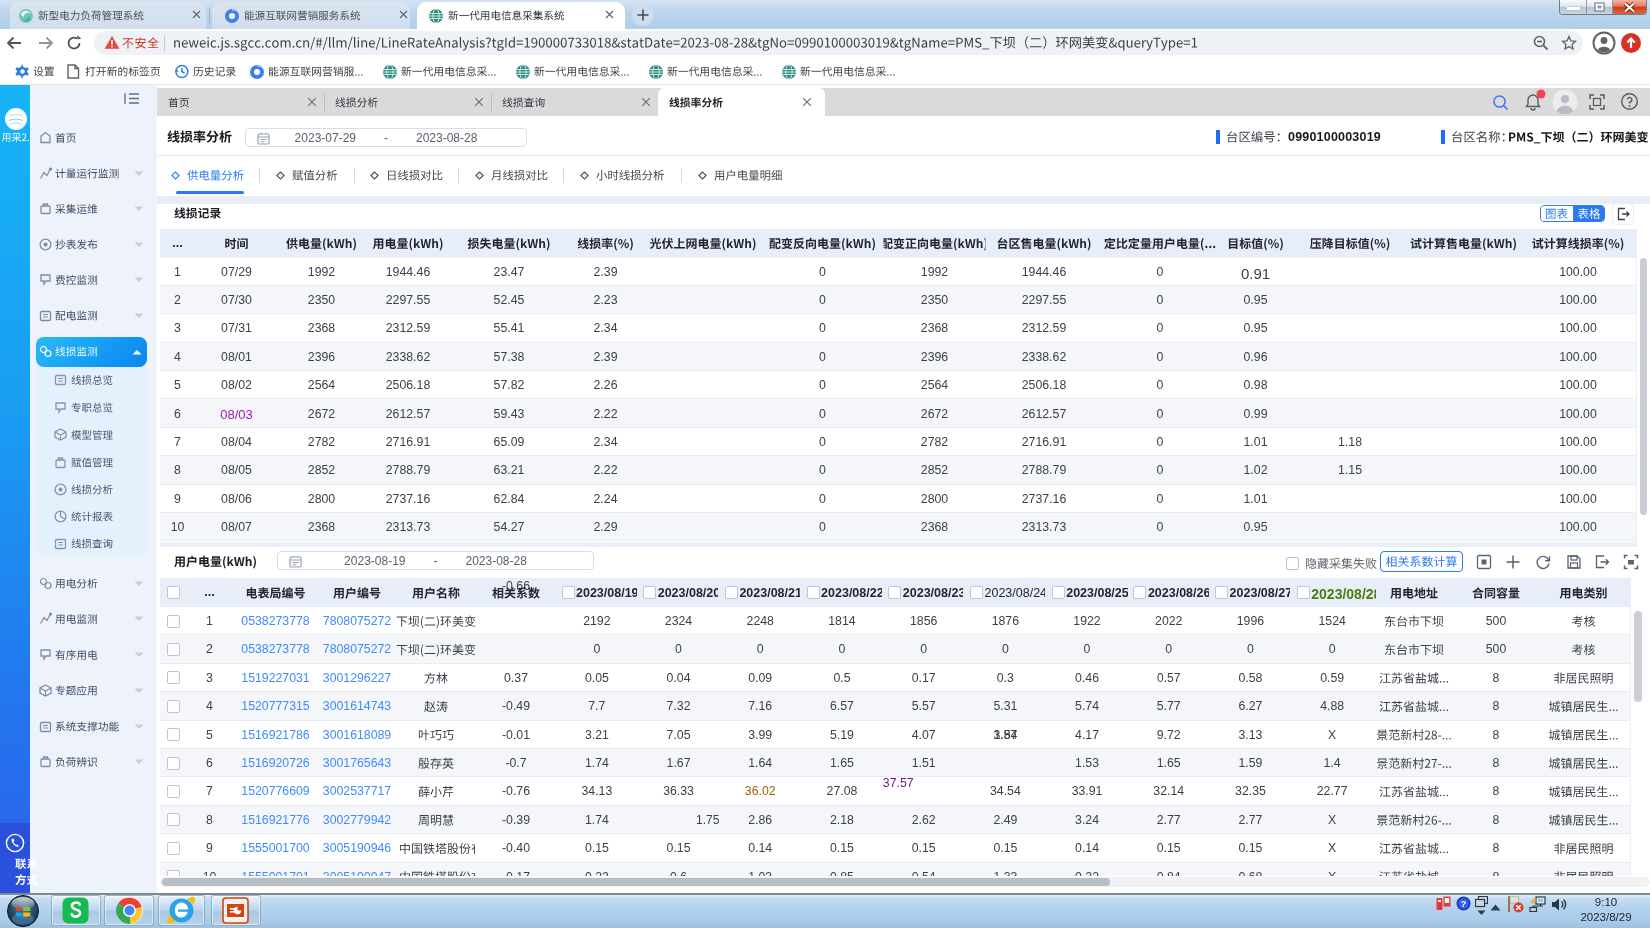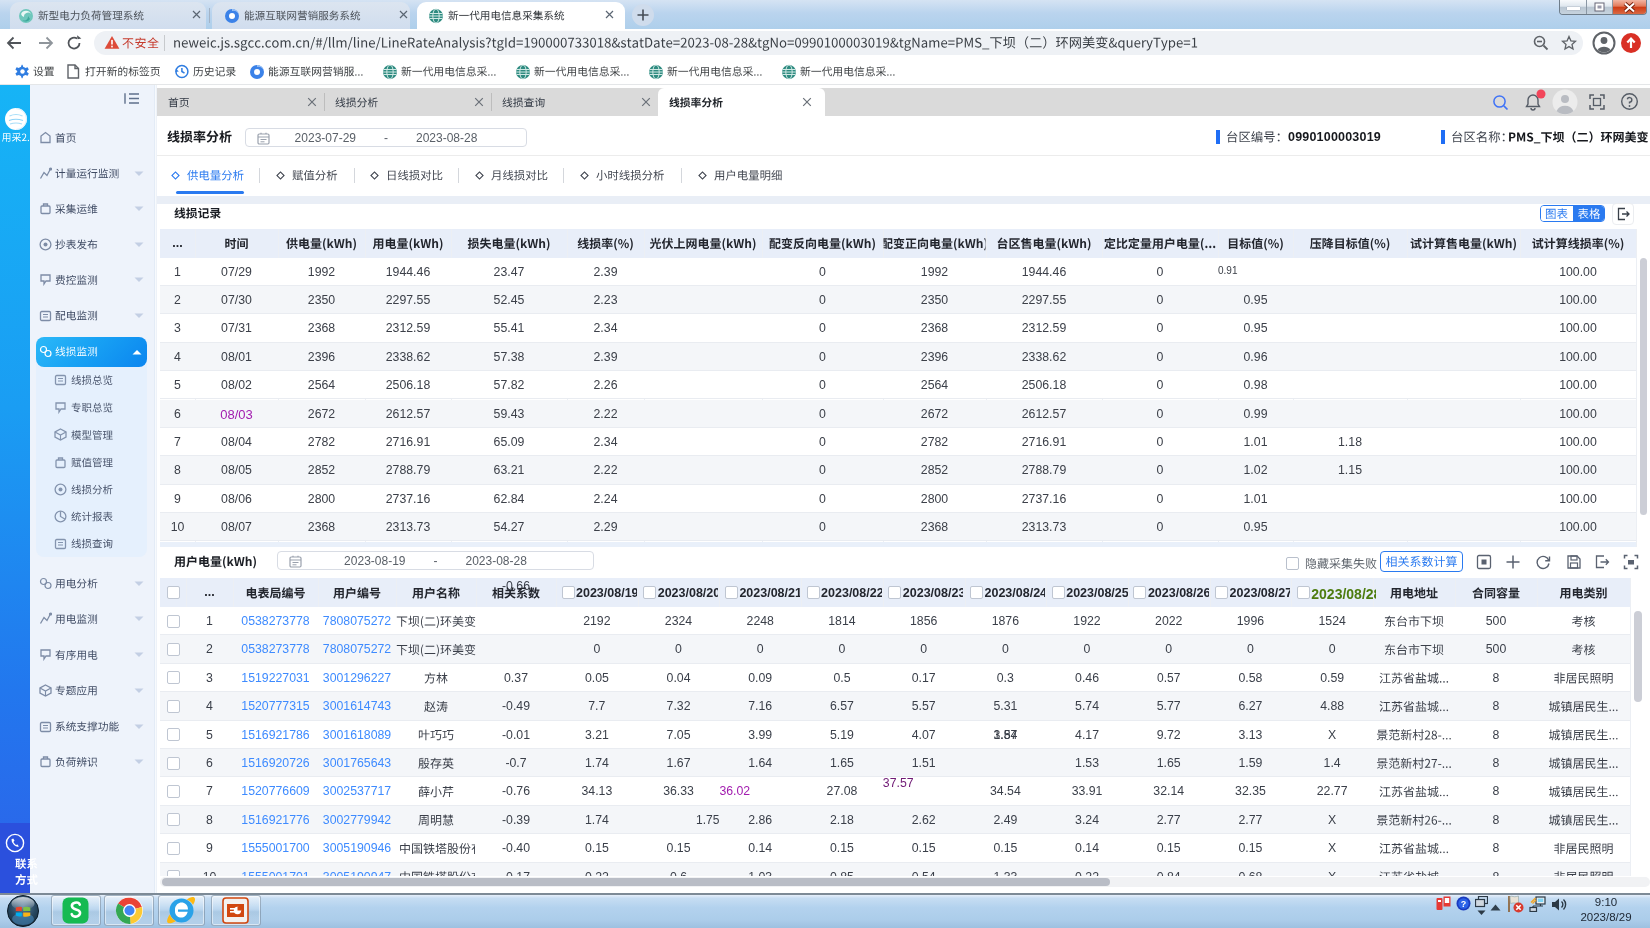--- a/index.html
+++ b/index.html
@@ -368,21 +368,21 @@
 <div class="abs" style="left:160px;top:264.5px;width:35px;text-align:center;font-size:12.3px;color:#3c4049">1</div>
 <div class="abs" style="left:195px;top:264.5px;width:83px;text-align:center;font-size:12.3px;color:#3c4049">07/29</div>
 <div class="abs" style="left:278px;top:264.5px;width:87px;text-align:center;font-size:12.3px;color:#3c4049">1992</div>
 <div class="abs" style="left:365px;top:264.5px;width:86px;text-align:center;font-size:12.3px;color:#3c4049">1944.46</div>
 <div class="abs" style="left:451px;top:264.5px;width:116px;text-align:center;font-size:12.3px;color:#3c4049">23.47</div>
 <div class="abs" style="left:567px;top:264.5px;width:77px;text-align:center;font-size:12.3px;color:#3c4049">2.39</div>
 <div class="abs" style="left:762px;top:264.5px;width:121px;text-align:center;font-size:12.3px;color:#3c4049">0</div>
 <div class="abs" style="left:883px;top:264.5px;width:103px;text-align:center;font-size:12.3px;color:#3c4049">1992</div>
 <div class="abs" style="left:986px;top:264.5px;width:116px;text-align:center;font-size:12.3px;color:#3c4049">1944.46</div>
 <div class="abs" style="left:1102px;top:264.5px;width:116px;text-align:center;font-size:12.3px;color:#3c4049">0</div>
-<div class="abs" style="left:1218px;top:264.5px;width:75px;font-size:10px;color:#3c4049">0.91</div>
+<div class="abs" style="left:1218px;top:264.5px;width:75px;text-align:center;font-size:15px;color:#3c4049">0.91</div>
 <div class="abs" style="left:1520px;top:264.5px;width:116px;text-align:center;font-size:12.3px;color:#3c4049">100.00</div>
 <div class="abs" style="left:160px;top:285.9px;width:1476px;height:28.4px;background:#f4f6f9;border-bottom:1px solid #e9ecf1"></div>
 <div class="abs" style="left:160px;top:292.9px;width:35px;text-align:center;font-size:12.3px;color:#3c4049">2</div>
 <div class="abs" style="left:195px;top:292.9px;width:83px;text-align:center;font-size:12.3px;color:#3c4049">07/30</div>
 <div class="abs" style="left:278px;top:292.9px;width:87px;text-align:center;font-size:12.3px;color:#3c4049">2350</div>
 <div class="abs" style="left:365px;top:292.9px;width:86px;text-align:center;font-size:12.3px;color:#3c4049">2297.55</div>
 <div class="abs" style="left:451px;top:292.9px;width:116px;text-align:center;font-size:12.3px;color:#3c4049">52.45</div>
 <div class="abs" style="left:567px;top:292.9px;width:77px;text-align:center;font-size:12.3px;color:#3c4049">2.23</div>
 <div class="abs" style="left:762px;top:292.9px;width:121px;text-align:center;font-size:12.3px;color:#3c4049">0</div>
 <div class="abs" style="left:883px;top:292.9px;width:103px;text-align:center;font-size:12.3px;color:#3c4049">2350</div>
@@ -551,21 +551,21 @@
 <div class="abs" style="left:724.9000000000001px;top:586.0px;width:13px;height:13px;border:1px solid #bfc6d2;border-radius:2px;background:#fff"></div>
 <div class="abs" style="left:739.4000000000001px;top:585.5px;width:60.7px;overflow:hidden;font-weight:bold;font-size:12.5px;color:#23262e;white-space:nowrap">2023/08/21</div>
 <div class="abs" style="left:801px;top:578px;width:1px;height:313.0px;background:#eceff4"></div>
 <div class="abs" style="left:806.6000000000001px;top:586.0px;width:13px;height:13px;border:1px solid #bfc6d2;border-radius:2px;background:#fff"></div>
 <div class="abs" style="left:821.1000000000001px;top:585.5px;width:60.7px;overflow:hidden;font-weight:bold;font-size:12.5px;color:#23262e;white-space:nowrap">2023/08/22</div>
 <div class="abs" style="left:883px;top:578px;width:1px;height:313.0px;background:#eceff4"></div>
 <div class="abs" style="left:888.3000000000002px;top:586.0px;width:13px;height:13px;border:1px solid #bfc6d2;border-radius:2px;background:#fff"></div>
 <div class="abs" style="left:902.8000000000002px;top:585.5px;width:60.7px;overflow:hidden;font-weight:bold;font-size:12.5px;color:#23262e;white-space:nowrap">2023/08/23</div>
 <div class="abs" style="left:965px;top:578px;width:1px;height:313.0px;background:#eceff4"></div>
 <div class="abs" style="left:970.0000000000002px;top:586.0px;width:13px;height:13px;border:1px solid #bfc6d2;border-radius:2px;background:#fff"></div>
-<div class="abs" style="left:984.5000000000002px;top:585.5px;width:60.7px;overflow:hidden;font-weight:bold;font-size:12.5px;color:#23262e;white-space:nowrap">2023/08/24</div>
+<div class="abs" style="left:984.5000000000002px;top:585.5px;width:60.7px;overflow:hidden;font-weight:normal;font-size:12.5px;color:#23262e;white-space:nowrap">2023/08/24</div>
 <div class="abs" style="left:1046px;top:578px;width:1px;height:313.0px;background:#eceff4"></div>
 <div class="abs" style="left:1051.7000000000003px;top:586.0px;width:13px;height:13px;border:1px solid #bfc6d2;border-radius:2px;background:#fff"></div>
 <div class="abs" style="left:1066.2000000000003px;top:585.5px;width:62px;overflow:hidden;font-weight:bold;font-size:12.5px;color:#23262e;white-space:nowrap">2023/08/25</div>
 <div class="abs" style="left:1128px;top:578px;width:1px;height:313.0px;background:#eceff4"></div>
 <div class="abs" style="left:1133.4000000000003px;top:586.0px;width:13px;height:13px;border:1px solid #bfc6d2;border-radius:2px;background:#fff"></div>
 <div class="abs" style="left:1147.9000000000003px;top:585.5px;width:60.7px;overflow:hidden;font-weight:bold;font-size:12.5px;color:#23262e;white-space:nowrap">2023/08/26</div>
 <div class="abs" style="left:1210px;top:578px;width:1px;height:313.0px;background:#eceff4"></div>
 <div class="abs" style="left:1215.1000000000004px;top:586.0px;width:13px;height:13px;border:1px solid #bfc6d2;border-radius:2px;background:#fff"></div>
 <div class="abs" style="left:1229.6000000000004px;top:585.5px;width:60.7px;overflow:hidden;font-weight:bold;font-size:12.5px;color:#23262e;white-space:nowrap">2023/08/27</div>
 <div class="abs" style="left:1291px;top:578px;width:1px;height:313.0px;background:#eceff4"></div>
@@ -677,21 +677,21 @@
 <div class="abs" style="left:1291.3000000000004px;top:756.0px;width:81.7px;text-align:center;font-size:12.3px;color:#3a3f49">1.4</div>
 <div class="abs" style="left:1455.0000000000005px;top:756.0px;width:82px;text-align:center;font-size:12.3px;color:#3a3f49">8</div>
 <div class="abs" style="left:160px;top:777.4px;width:1470px;height:28.4px;background:#fff;border-bottom:1px solid #e9ecf1;"></div>
 <div class="abs" style="left:166.5px;top:784.9px;width:13px;height:13px;border:1px solid #bfc6d2;border-radius:2px;background:#fff"></div>
 <div class="abs" style="left:186px;top:784.4px;width:47px;text-align:center;font-size:12.3px;color:#3a3f49">7</div>
 <div class="abs" style="left:233px;top:784.4px;width:85px;text-align:center;font-size:12.3px;color:#3e8bff">1520776609</div>
 <div class="abs" style="left:318px;top:784.4px;width:78px;text-align:center;font-size:12.3px;color:#3e8bff">3002537717</div>
 <div class="abs" style="left:476px;top:784.4px;width:80px;text-align:center;font-size:12.3px;color:#3a3f49">-0.76</div>
 <div class="abs" style="left:556px;top:784.4px;width:81.7px;text-align:center;font-size:12.3px;color:#3a3f49">34.13</div>
 <div class="abs" style="left:637.7px;top:784.4px;width:81.7px;text-align:center;font-size:12.3px;color:#3a3f49">36.33</div>
-<div class="abs" style="left:719.4000000000001px;top:784.4px;width:81.7px;font-size:12.3px;color:#a21caf">36.02</div>
+<div class="abs" style="left:719.4000000000001px;top:784.4px;width:81.7px;text-align:center;font-size:12.3px;color:#a16207">36.02</div>
 <div class="abs" style="left:801.1000000000001px;top:784.4px;width:81.7px;text-align:center;font-size:12.3px;color:#3a3f49">27.08</div>
 <div class="abs" style="left:882.8000000000002px;top:776px;width:81.7px;text-align:left;font-size:12.3px;color:#701a75">37.57</div>
 <div class="abs" style="left:964.5000000000002px;top:784.4px;width:81.7px;text-align:center;font-size:12.3px;color:#3a3f49">34.54</div>
 <div class="abs" style="left:1046.2000000000003px;top:784.4px;width:81.7px;text-align:center;font-size:12.3px;color:#3a3f49">33.91</div>
 <div class="abs" style="left:1127.9000000000003px;top:784.4px;width:81.7px;text-align:center;font-size:12.3px;color:#3a3f49">32.14</div>
 <div class="abs" style="left:1209.6000000000004px;top:784.4px;width:81.7px;text-align:center;font-size:12.3px;color:#3a3f49">32.35</div>
 <div class="abs" style="left:1291.3000000000004px;top:784.4px;width:81.7px;text-align:center;font-size:12.3px;color:#3a3f49">22.77</div>
 <div class="abs" style="left:1455.0000000000005px;top:784.4px;width:82px;text-align:center;font-size:12.3px;color:#3a3f49">8</div>
 <div class="abs" style="left:160px;top:805.8px;width:1470px;height:28.4px;background:#f4f6f9;border-bottom:1px solid #e9ecf1;"></div>
 <div class="abs" style="left:166.5px;top:813.3px;width:13px;height:13px;border:1px solid #bfc6d2;border-radius:2px;background:#fff"></div>

